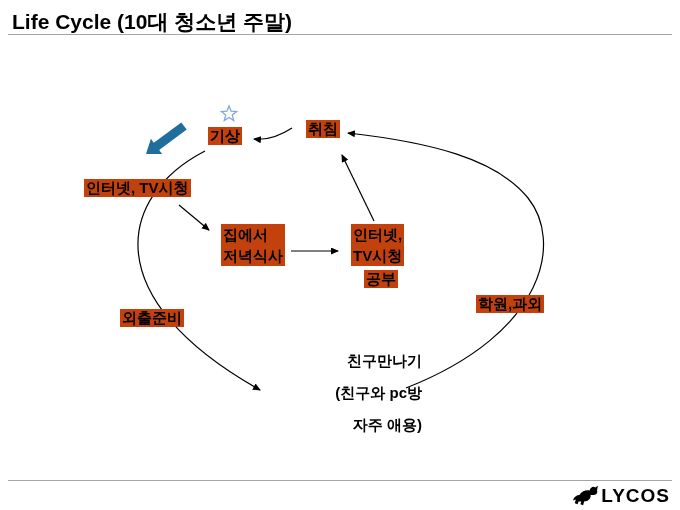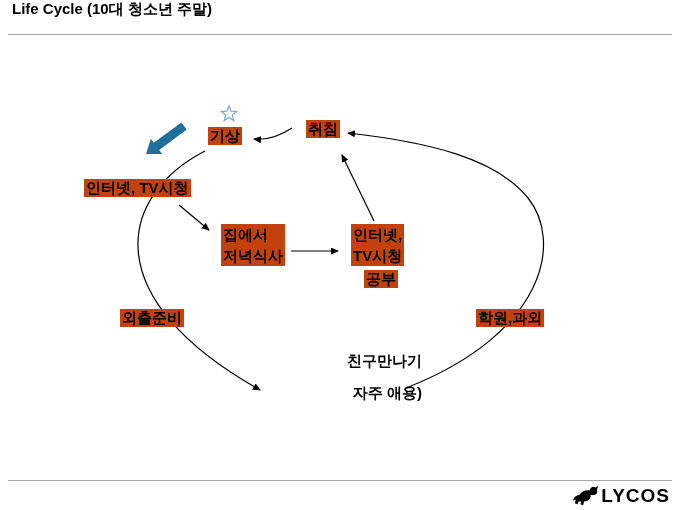--- a/index.html
+++ b/index.html
@@ -2,22 +2,22 @@
 <html><head>
 <meta charset="utf-8">
 <style>
   html,body{margin:0;padding:0}
   body{
     width:680px;height:510px;position:relative;overflow:hidden;
     background:#ffffff;color:#000;
     font-family:"Liberation Sans", sans-serif;
   }
   .title{
-    position:absolute;left:12px;top:0;
-    font-size:15px;font-weight:bold;white-space:nowrap;z-index:3;text-align:center;
+    position:absolute;left:12px;top:8px;
+    font-size:21px;font-weight:bold;white-space:nowrap;z-index:3;text-align:center;
   }
   .rule{position:absolute;left:8px;right:8px;border-top:1.5px solid #a6a6a6;z-index:1}
   #rule-top{top:34px}
   #rule-bottom{top:480px}
   svg.diagram{position:absolute;left:0;top:0;z-index:1}
   .lbl{
     position:absolute;z-index:2;font-weight:bold;font-size:15px;line-height:18px;
     white-space:nowrap;background:#c2410c;padding:0 2px;
   }
   .two{line-height:21px}
@@ -81,24 +81,25 @@
 
 <div class="lbl two" style="left:351px;top:224px">
   <div>인터넷,</div>
   <div>TV시청</div>
 </div>
 
 <div class="lbl" style="left:364px;top:270px">공부</div>
 
 <div class="lbl" style="left:120px;top:309px">외출준비</div>
 
-<div class="lbl" style="left:476px;top:309px">학원,과외</div>
+<div class="lbl" style="left:476px;top:295px">학원,과외</div>
 
 <div class="friends" style="left:262px;top:345px">
   <div>친구만나기</div>
+  <div>(친구와 pc방</div>
   <div>자주 애용)</div>
 </div>
 
 <div class="logo">
   <svg width="28" height="24" viewBox="0 0 30 26">
     <path fill="#000" d="M2 19 C3 15 6 13 9 13 C11 9 16 7 20 8 C21 5 24 3 26 5 L29 3 L28 8 C29 10 28 12 25 13 L21 13 C22 17 18 20 14 20 L13 24 L10 23 L11 20 L8 20 L7 23 L4 22 L5 18 Z"></path>
   </svg>
   <span class="wordmark">LYCOS</span>
 </div>
 

